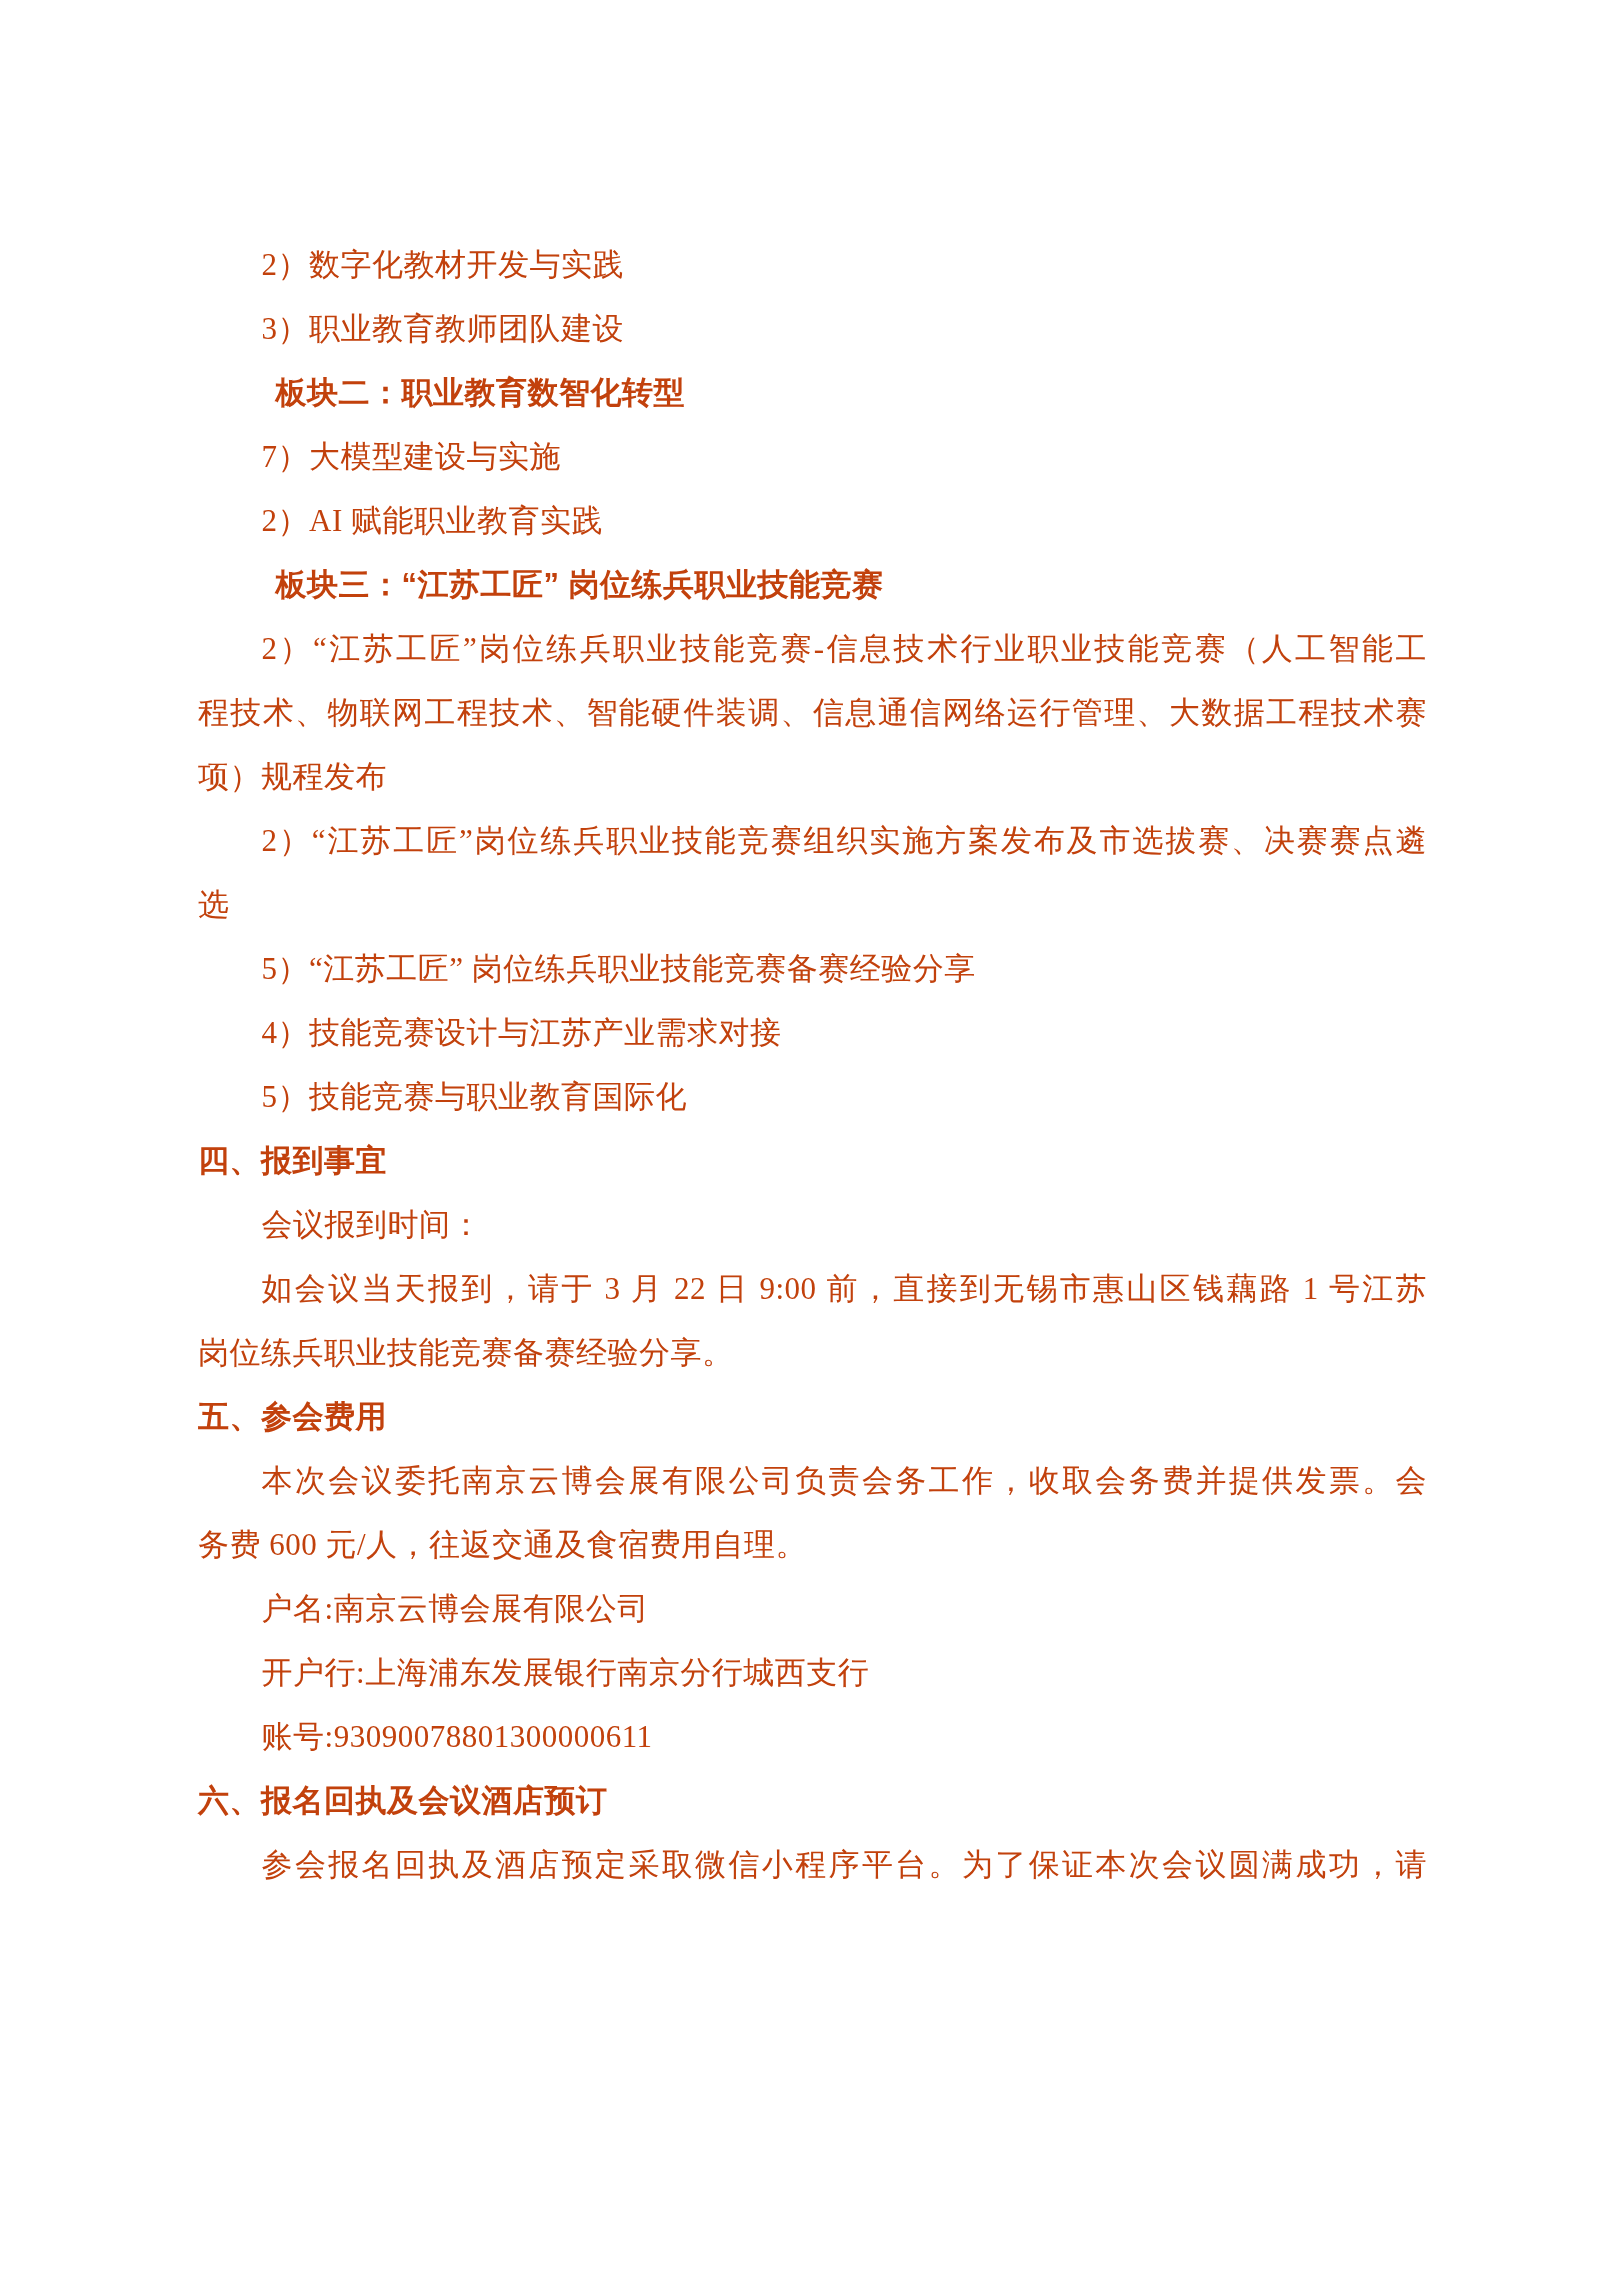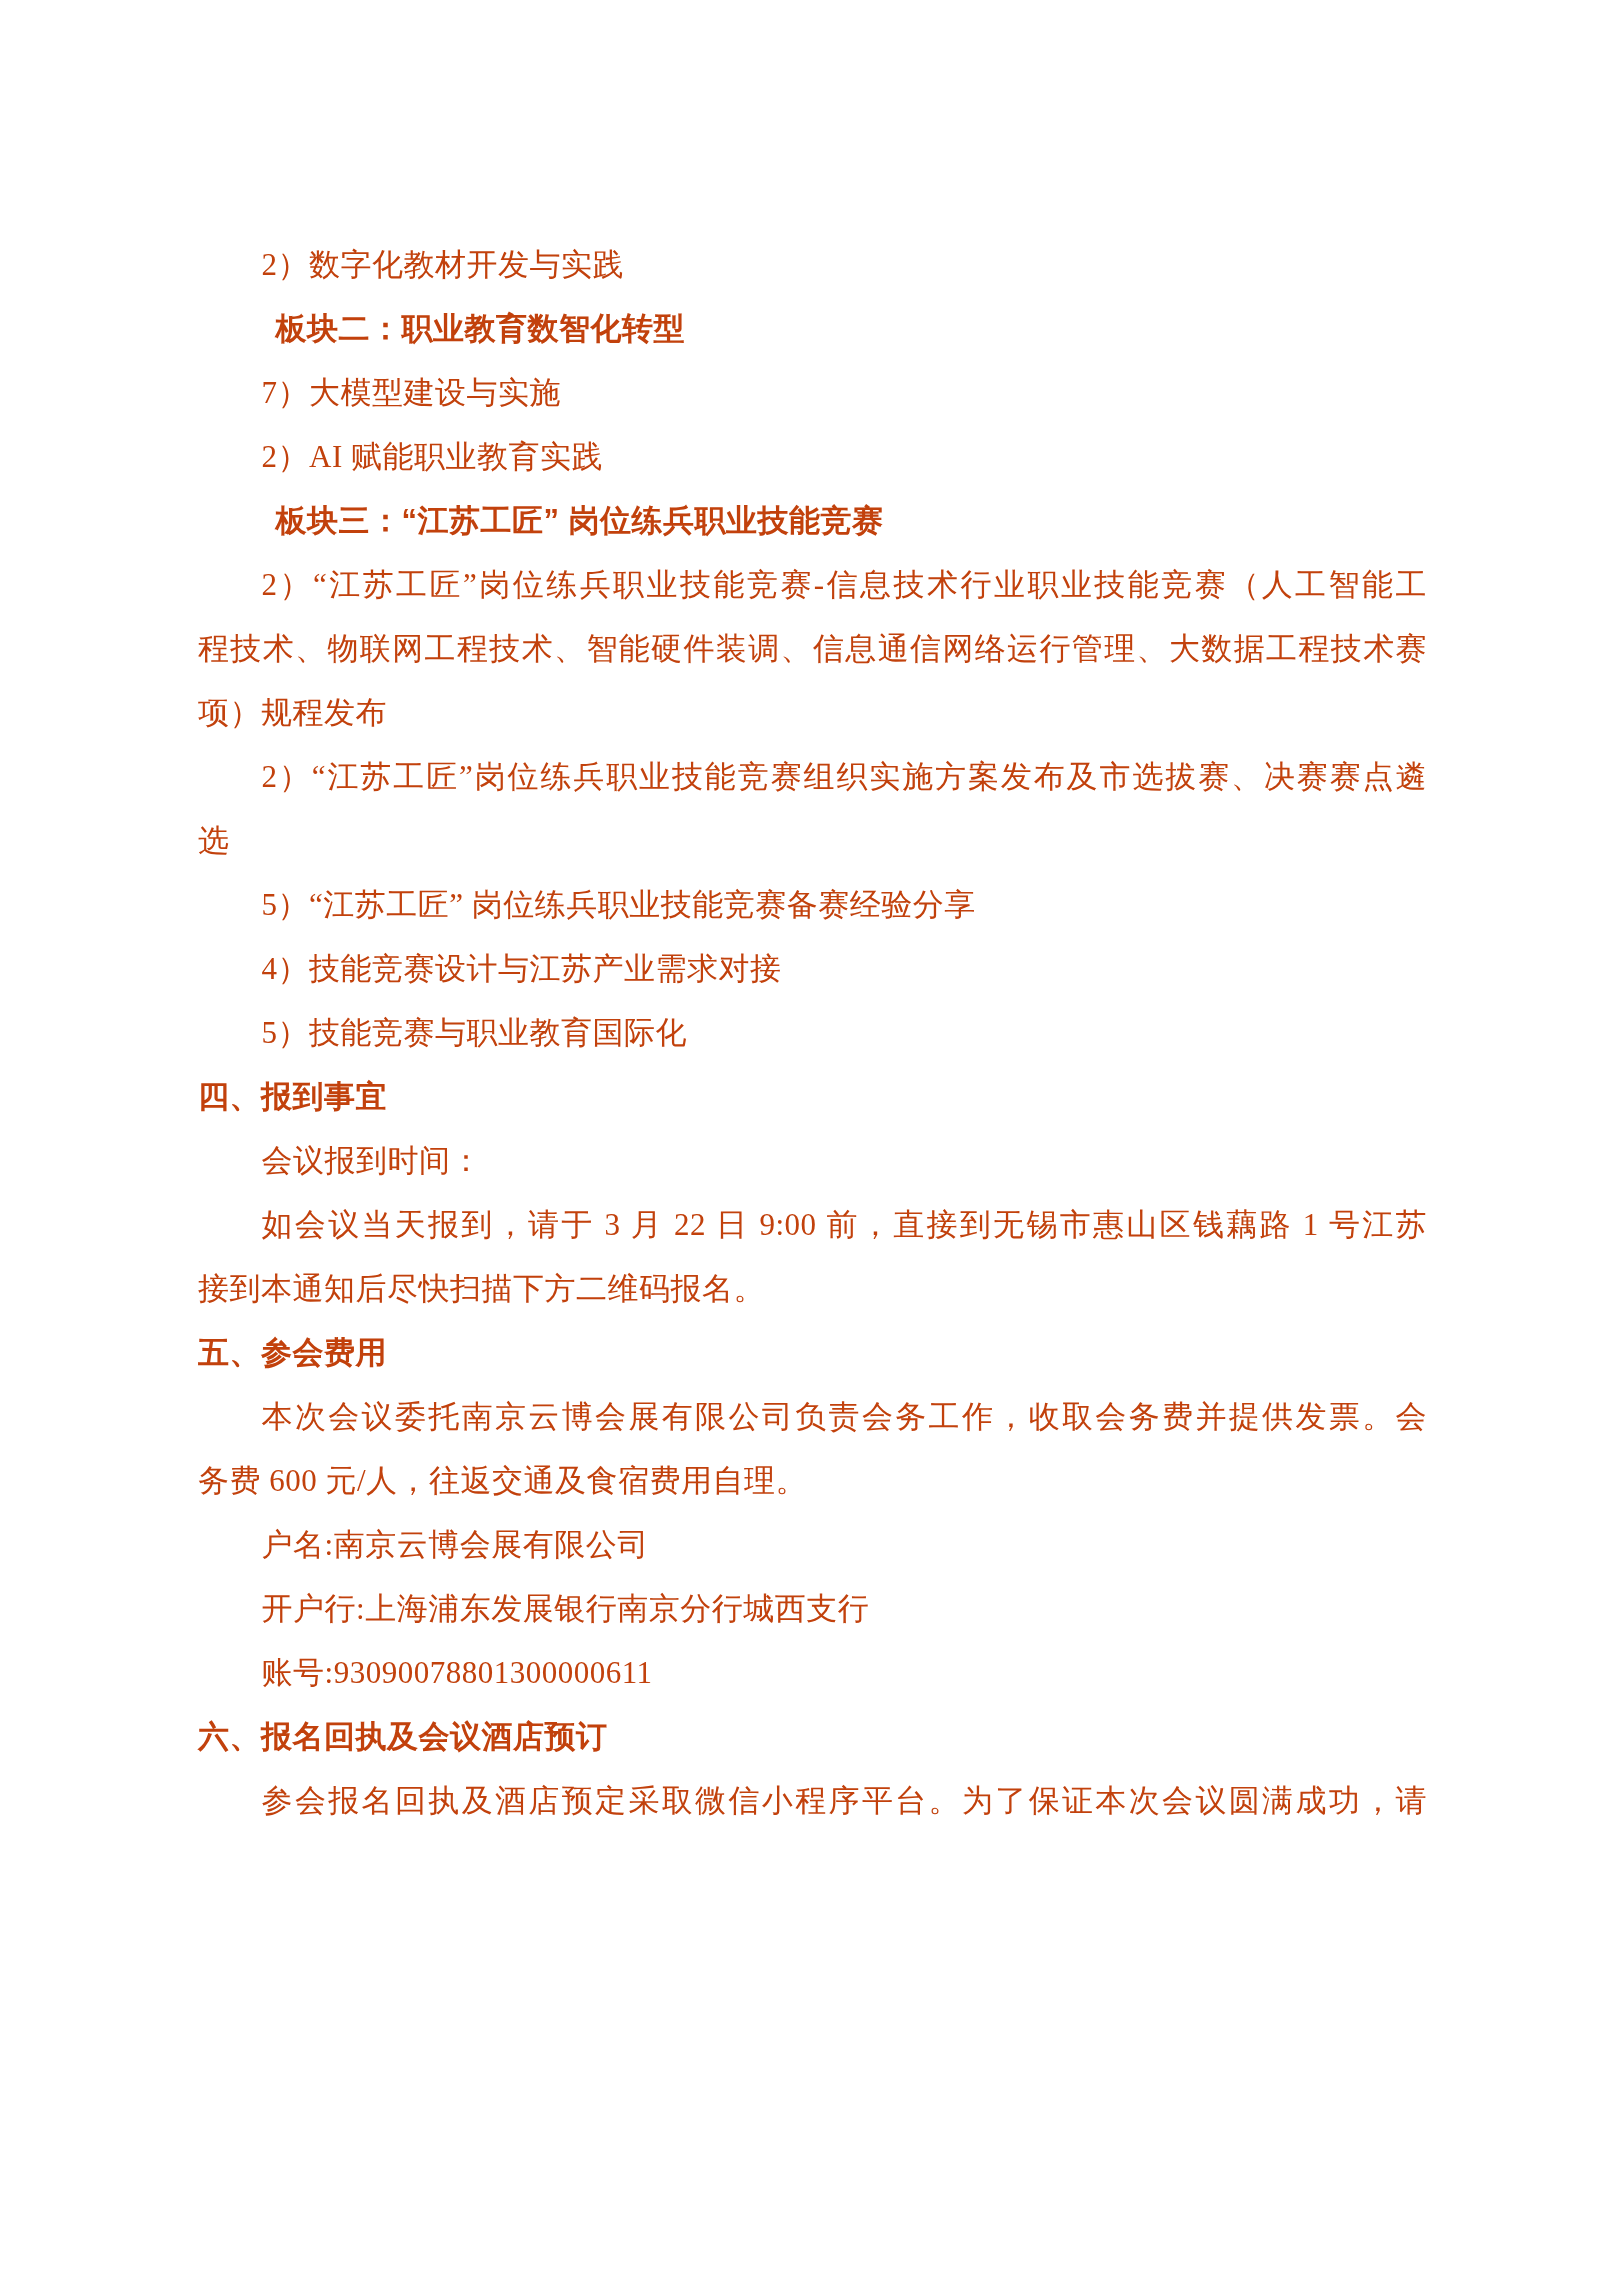--- a/index.html
+++ b/index.html
@@ -61,36 +61,37 @@
     font-weight: bold;
     font-family: "Liberation Sans", "DejaVu Sans", sans-serif;
   }
 </style>
 </head>
 <body>
 
 <div class="page">
   <div class="content">
     <div class="ln item">2）数字化教材开发与实践</div>
+    <div class="ln item">3）职业教育教师团队建设</div>
     <div class="ln subhead">板块二：职业教育数智化转型</div>
     <div class="ln item">7）大模型建设与实施</div>
     <div class="ln item">2）AI 赋能职业教育实践</div>
     <div class="ln subhead">板块三：“江苏工匠” 岗位练兵职业技能竞赛</div>
     <div class="ln first">2）“江苏工匠”岗位练兵职业技能竞赛-信息技术行业职业技能竞赛（人工智能工</div>
     <div class="ln cont">程技术、物联网工程技术、智能硬件装调、信息通信网络运行管理、大数据工程技术赛</div>
     <div class="ln last">项）规程发布</div>
     <div class="ln first">2）“江苏工匠”岗位练兵职业技能竞赛组织实施方案发布及市选拔赛、决赛赛点遴</div>
     <div class="ln last">选</div>
     <div class="ln item">5）“江苏工匠” 岗位练兵职业技能竞赛备赛经验分享</div>
     <div class="ln item">4）技能竞赛设计与江苏产业需求对接</div>
     <div class="ln item">5）技能竞赛与职业教育国际化</div>
     <div class="ln sechead">四、报到事宜</div>
     <div class="ln item">会议报到时间：</div>
     <div class="ln first">如会议当天报到，请于 3 月 22 日 9:00 前，直接到无锡市惠山区钱藕路 1 号江苏</div>
-    <div class="ln last">接到本通知后尽快扫描下方二维码报名。</div>
+    <div class="ln last">岗位练兵职业技能竞赛备赛经验分享。</div>
     <div class="ln sechead">五、参会费用</div>
     <div class="ln first">本次会议委托南京云博会展有限公司负责会务工作，收取会务费并提供发票。会</div>
     <div class="ln last">务费 600 元/人，往返交通及食宿费用自理。</div>
     <div class="ln item">户名:南京云博会展有限公司</div>
     <div class="ln item">开户行:上海浦东发展银行南京分行城西支行</div>
     <div class="ln item">账号:93090078801300000611</div>
     <div class="ln sechead">六、报名回执及会议酒店预订</div>
     <div class="ln first">参会报名回执及酒店预定采取微信小程序平台。为了保证本次会议圆满成功，请</div>
   </div>
 </div>

